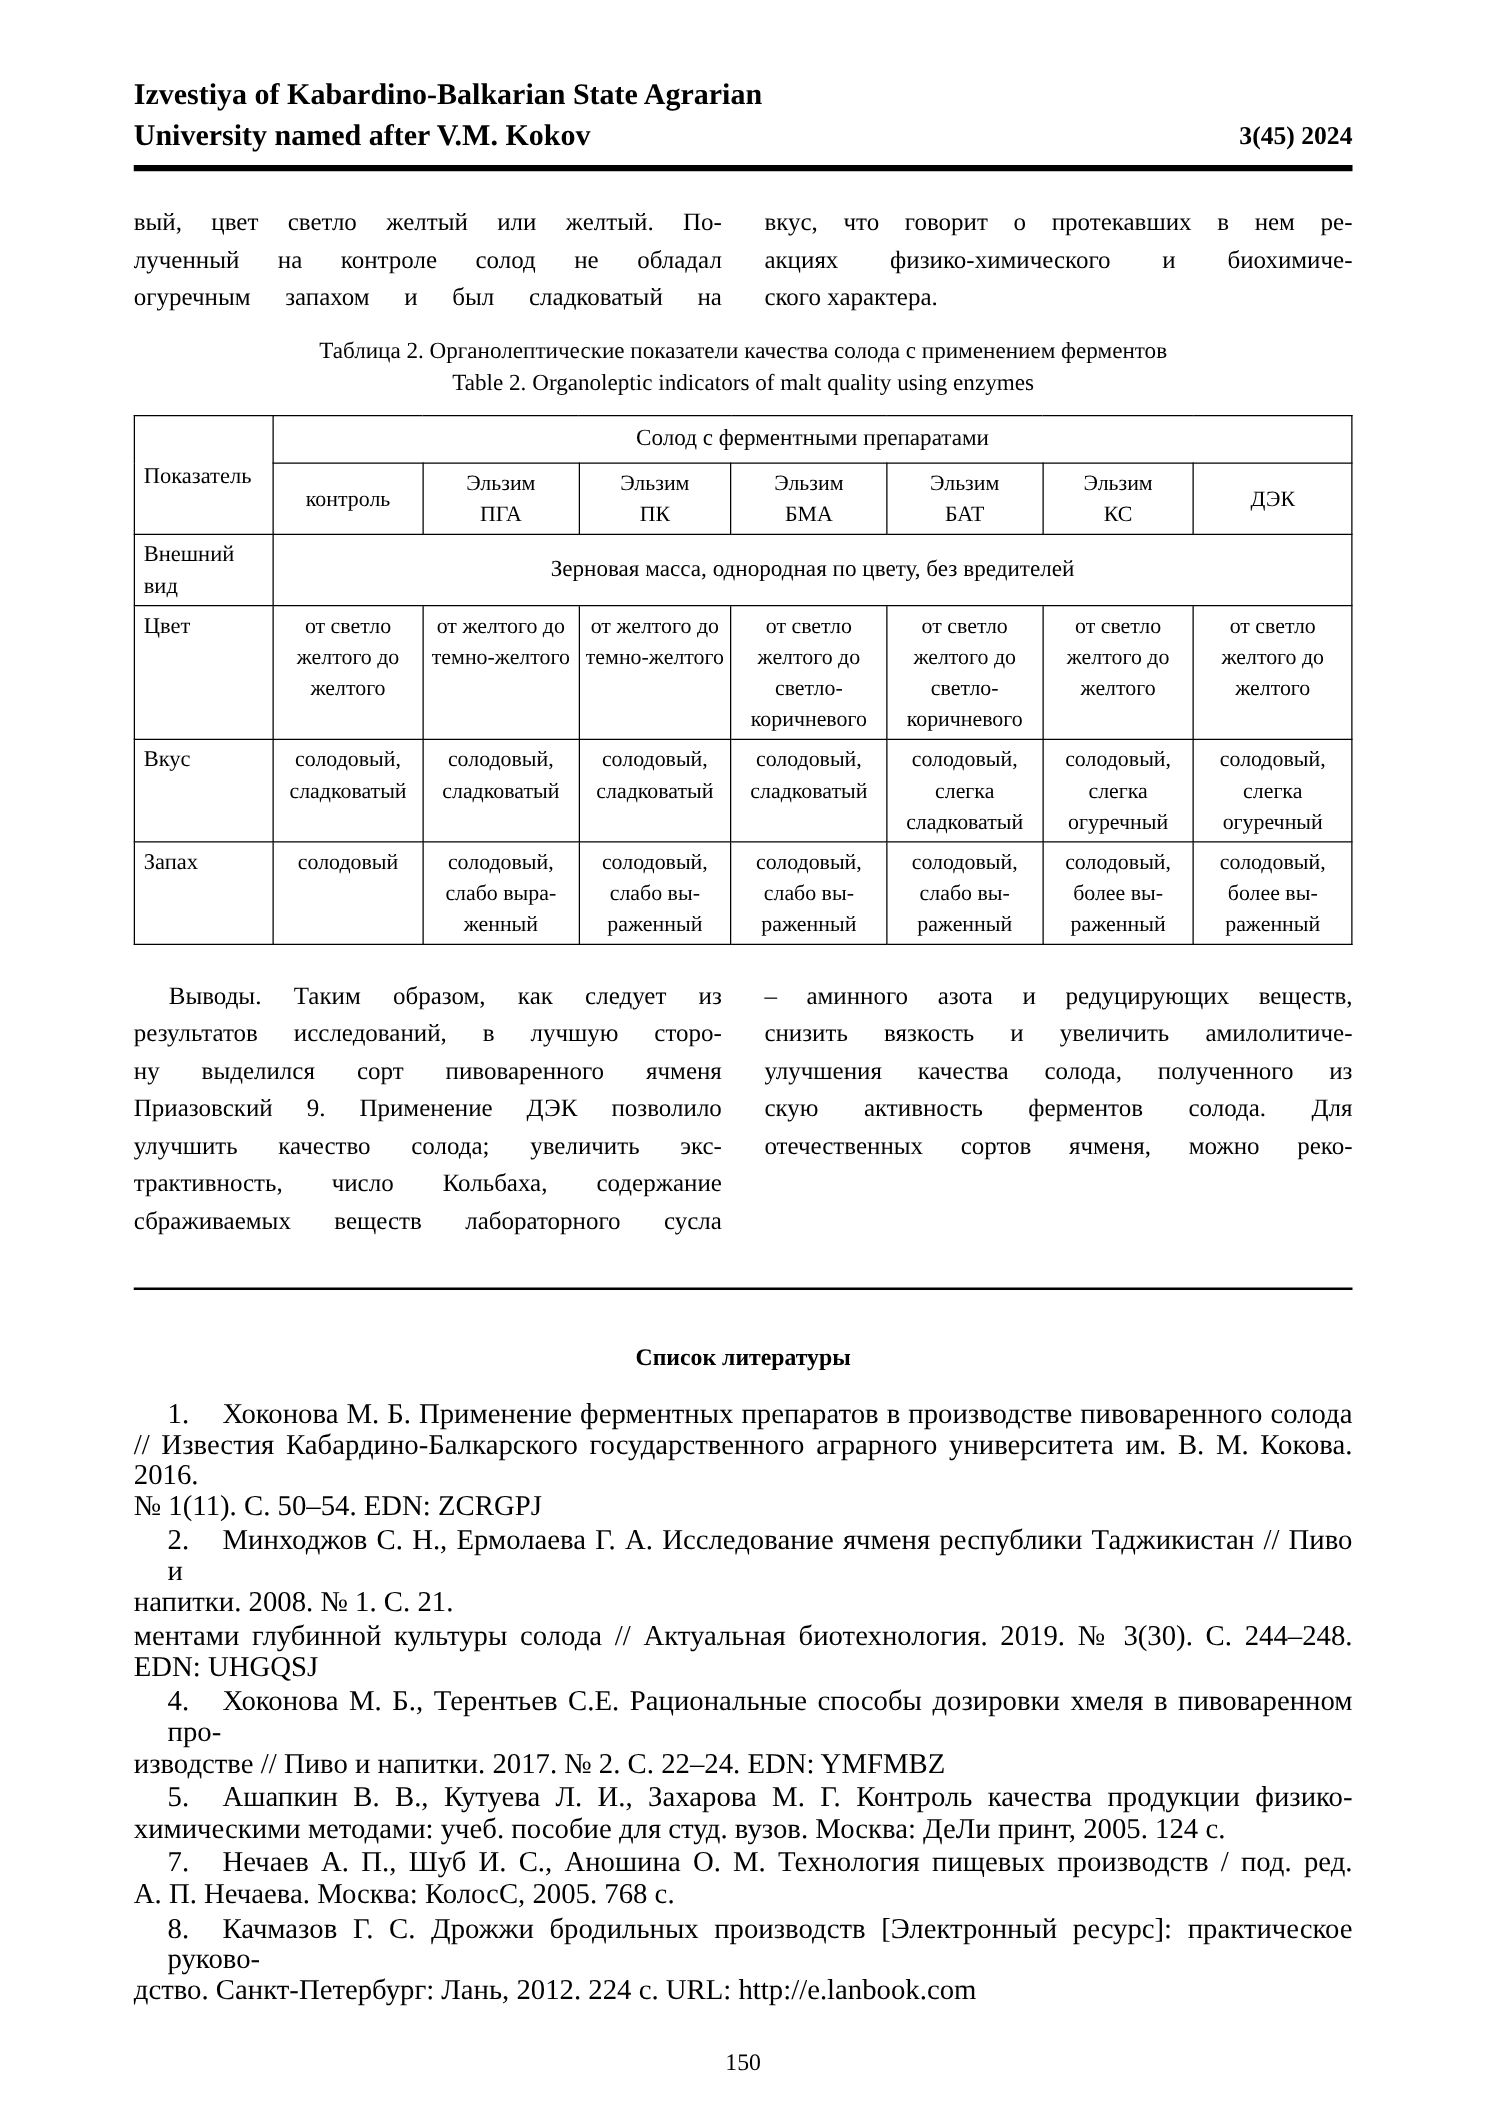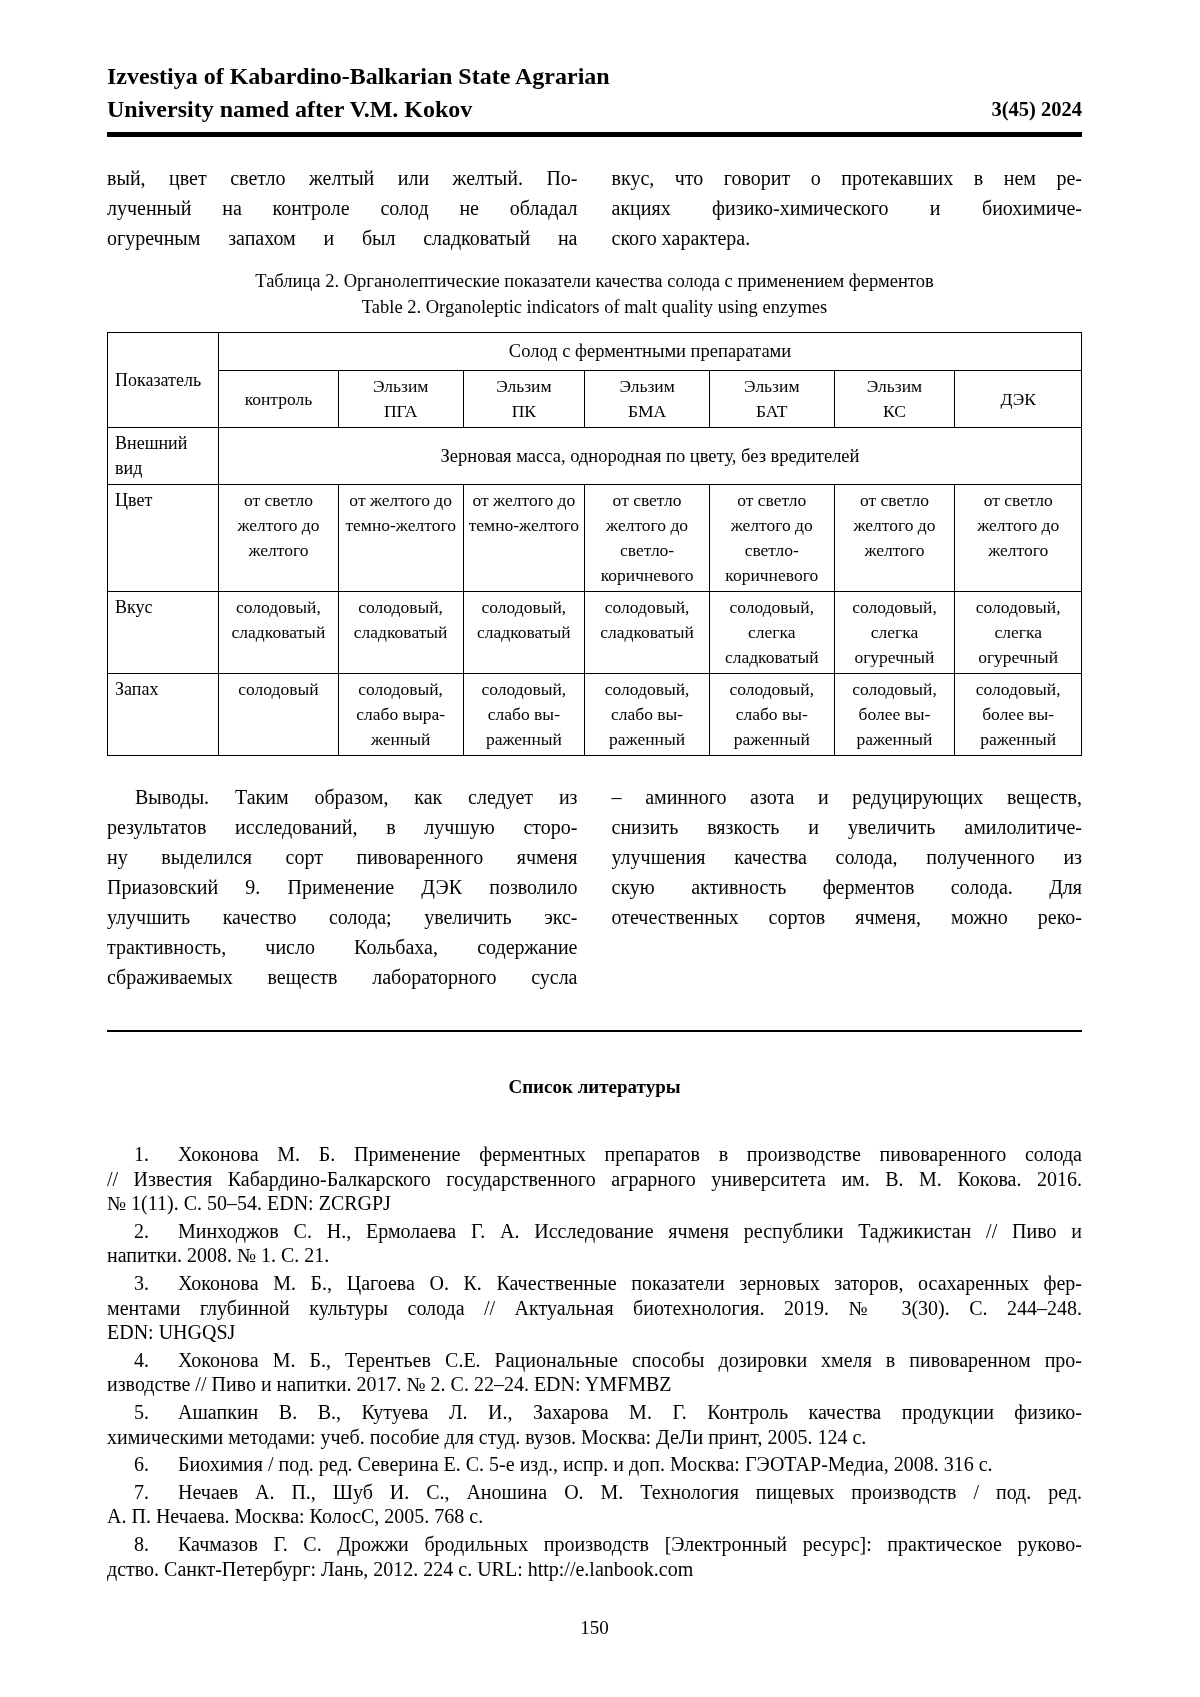--- a/index.html
+++ b/index.html
@@ -38,21 +38,21 @@
   td.grp { font-size: 18.5px; padding: 6px 5px; vertical-align: middle; }
   td.merge { vertical-align: middle; font-size: 18.5px; }
   .blk { display: block; }
 
   
   .conclusions { margin-top: 26px; }
 
   
   .divider { height: 2px; background: #000; margin-top: 38px; }
   .refs-heading { text-align: center; font-weight: bold; font-size: 19px; margin-top: 44px; }
-  .refs { margin-top: 44px; font-size: 20px; line-height: 24.6px; }
+  .refs { margin-top: 21px; font-size: 23px; line-height: 24.6px; }
   .ref { margin-top: 3px; }
   .ref-first { padding-left: 27px; text-align: justify; text-align-last: justify; }
   .ref-first.ref-last { text-align: left; text-align-last: left; }
   .ref-line { text-align: justify; text-align-last: justify; }
   .ref-last { text-align: center; text-align-last: left; }
   .ref-num { display: inline-block; min-width: 44px; }
 
   .pagenum { text-align: center; font-size: 19px; margin-top: 36px; }
 </style>
 </head>
@@ -197,36 +197,32 @@
     <div class="ref">
       <div class="ref-first"><span class="ref-num">1.</span><span>Хоконова М. Б. Применение ферментных препаратов в производстве пивоваренного солода</span></div>
       <div class="ref-line">// Известия Кабардино-Балкарского государственного аграрного университета им. В. М. Кокова. 2016.</div>
       <div class="ref-last">№ 1(11). С. 50–54. EDN: ZCRGPJ</div>
     </div>
     <div class="ref">
       <div class="ref-first"><span class="ref-num">2.</span><span>Минходжов С. Н., Ермолаева Г. А. Исследование ячменя республики Таджикистан // Пиво и</span></div>
       <div class="ref-last">напитки. 2008. № 1. С. 21.</div>
     </div>
     <div class="ref">
-      <div class="ref-first"><span class="ref-num">3.</span><span>Хоконова М. Б., Цагоева О. К. Качественные показатели зерновых заторов, осахаренных фер-</span></div>
       <div class="ref-line">ментами глубинной культуры солода // Актуальная биотехнология. 2019. № 3(30). С. 244–248.</div>
       <div class="ref-last">EDN: UHGQSJ</div>
     </div>
     <div class="ref">
       <div class="ref-first"><span class="ref-num">4.</span><span>Хоконова М. Б., Терентьев С.Е. Рациональные способы дозировки хмеля в пивоваренном про-</span></div>
       <div class="ref-last">изводстве // Пиво и напитки. 2017. № 2. С. 22–24. EDN: YMFMBZ</div>
     </div>
     <div class="ref">
       <div class="ref-first"><span class="ref-num">5.</span><span>Ашапкин В. В., Кутуева Л. И., Захарова М. Г. Контроль качества продукции физико-</span></div>
       <div class="ref-last">химическими методами: учеб. пособие для студ. вузов. Москва: ДеЛи принт, 2005. 124 с.</div>
     </div>
     <div class="ref">
-      <div class="ref-first ref-last"><span class="ref-num">6.</span><span>Биохимия / под. ред. Северина Е. С. 5-е изд., испр. и доп. Москва: ГЭОТАР-Медиа, 2008. 316 с.</span></div>
-    </div>
-    <div class="ref">
       <div class="ref-first"><span class="ref-num">7.</span><span>Нечаев А. П., Шуб И. С., Аношина О. М. Технология пищевых производств / под. ред.</span></div>
       <div class="ref-last">А. П. Нечаева. Москва: КолосС, 2005. 768 с.</div>
     </div>
     <div class="ref">
       <div class="ref-first"><span class="ref-num">8.</span><span>Качмазов Г. С. Дрожжи бродильных производств [Электронный ресурс]: практическое руково-</span></div>
       <div class="ref-last">дство. Санкт-Петербург: Лань, 2012. 224 с. URL: http://e.lanbook.com</div>
     </div>
   </div>
 
   <div class="pagenum">150</div>

